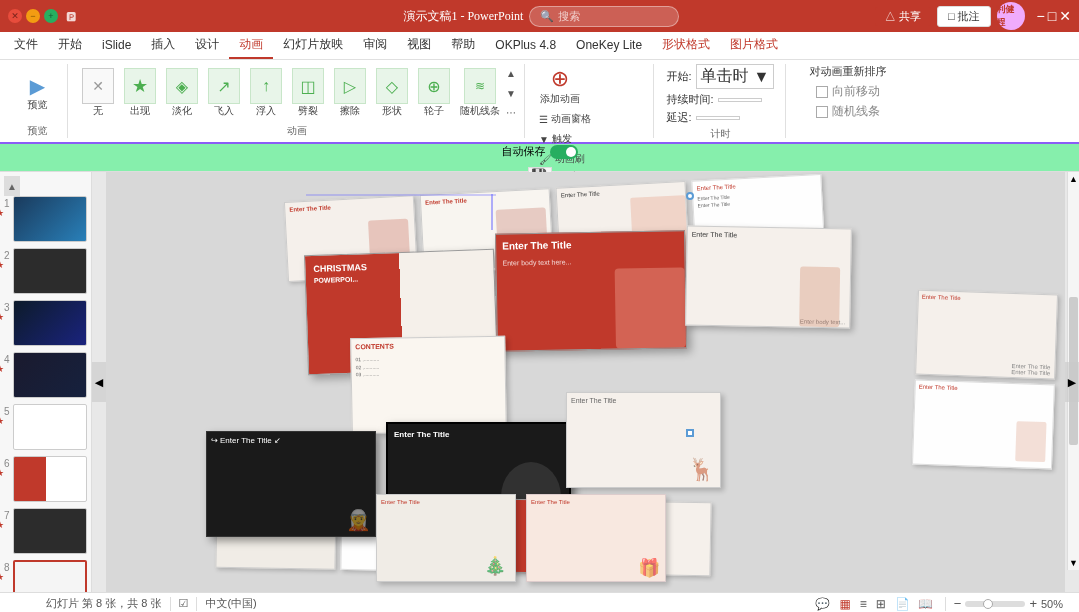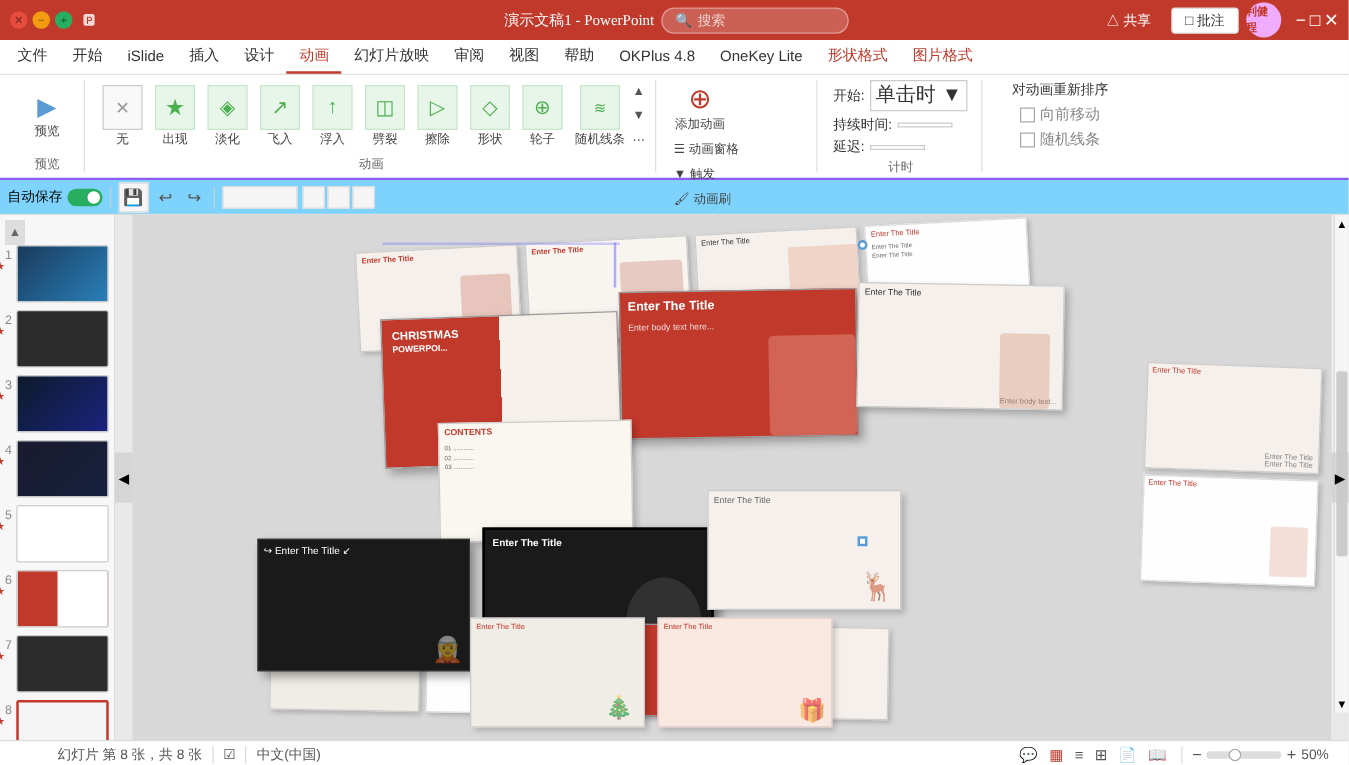--- a/index.html
+++ b/index.html
@@ -136,26 +136,27 @@
     }
     .ribbon-btn .icon {
       font-size: 20px;
       color: #5b9bd5;
       line-height: 1.2;
     }
 
     
     #toolbar {
       height: 28px;
-      background: #7dd3fc;
+      background: #86efac;
       border-bottom: 1px solid #ddd;
       display: flex;
       align-items: center;
       padding: 0 6px;
       gap: 4px;
+      flex-direction: column;
     }
     .toolbar-btn {
       padding: 1px 4px;
       cursor: pointer;
       font-size: 13px;
       color: #555;
       border-radius: 2px;
     }
     .autosave-toggle {
       display: flex;

